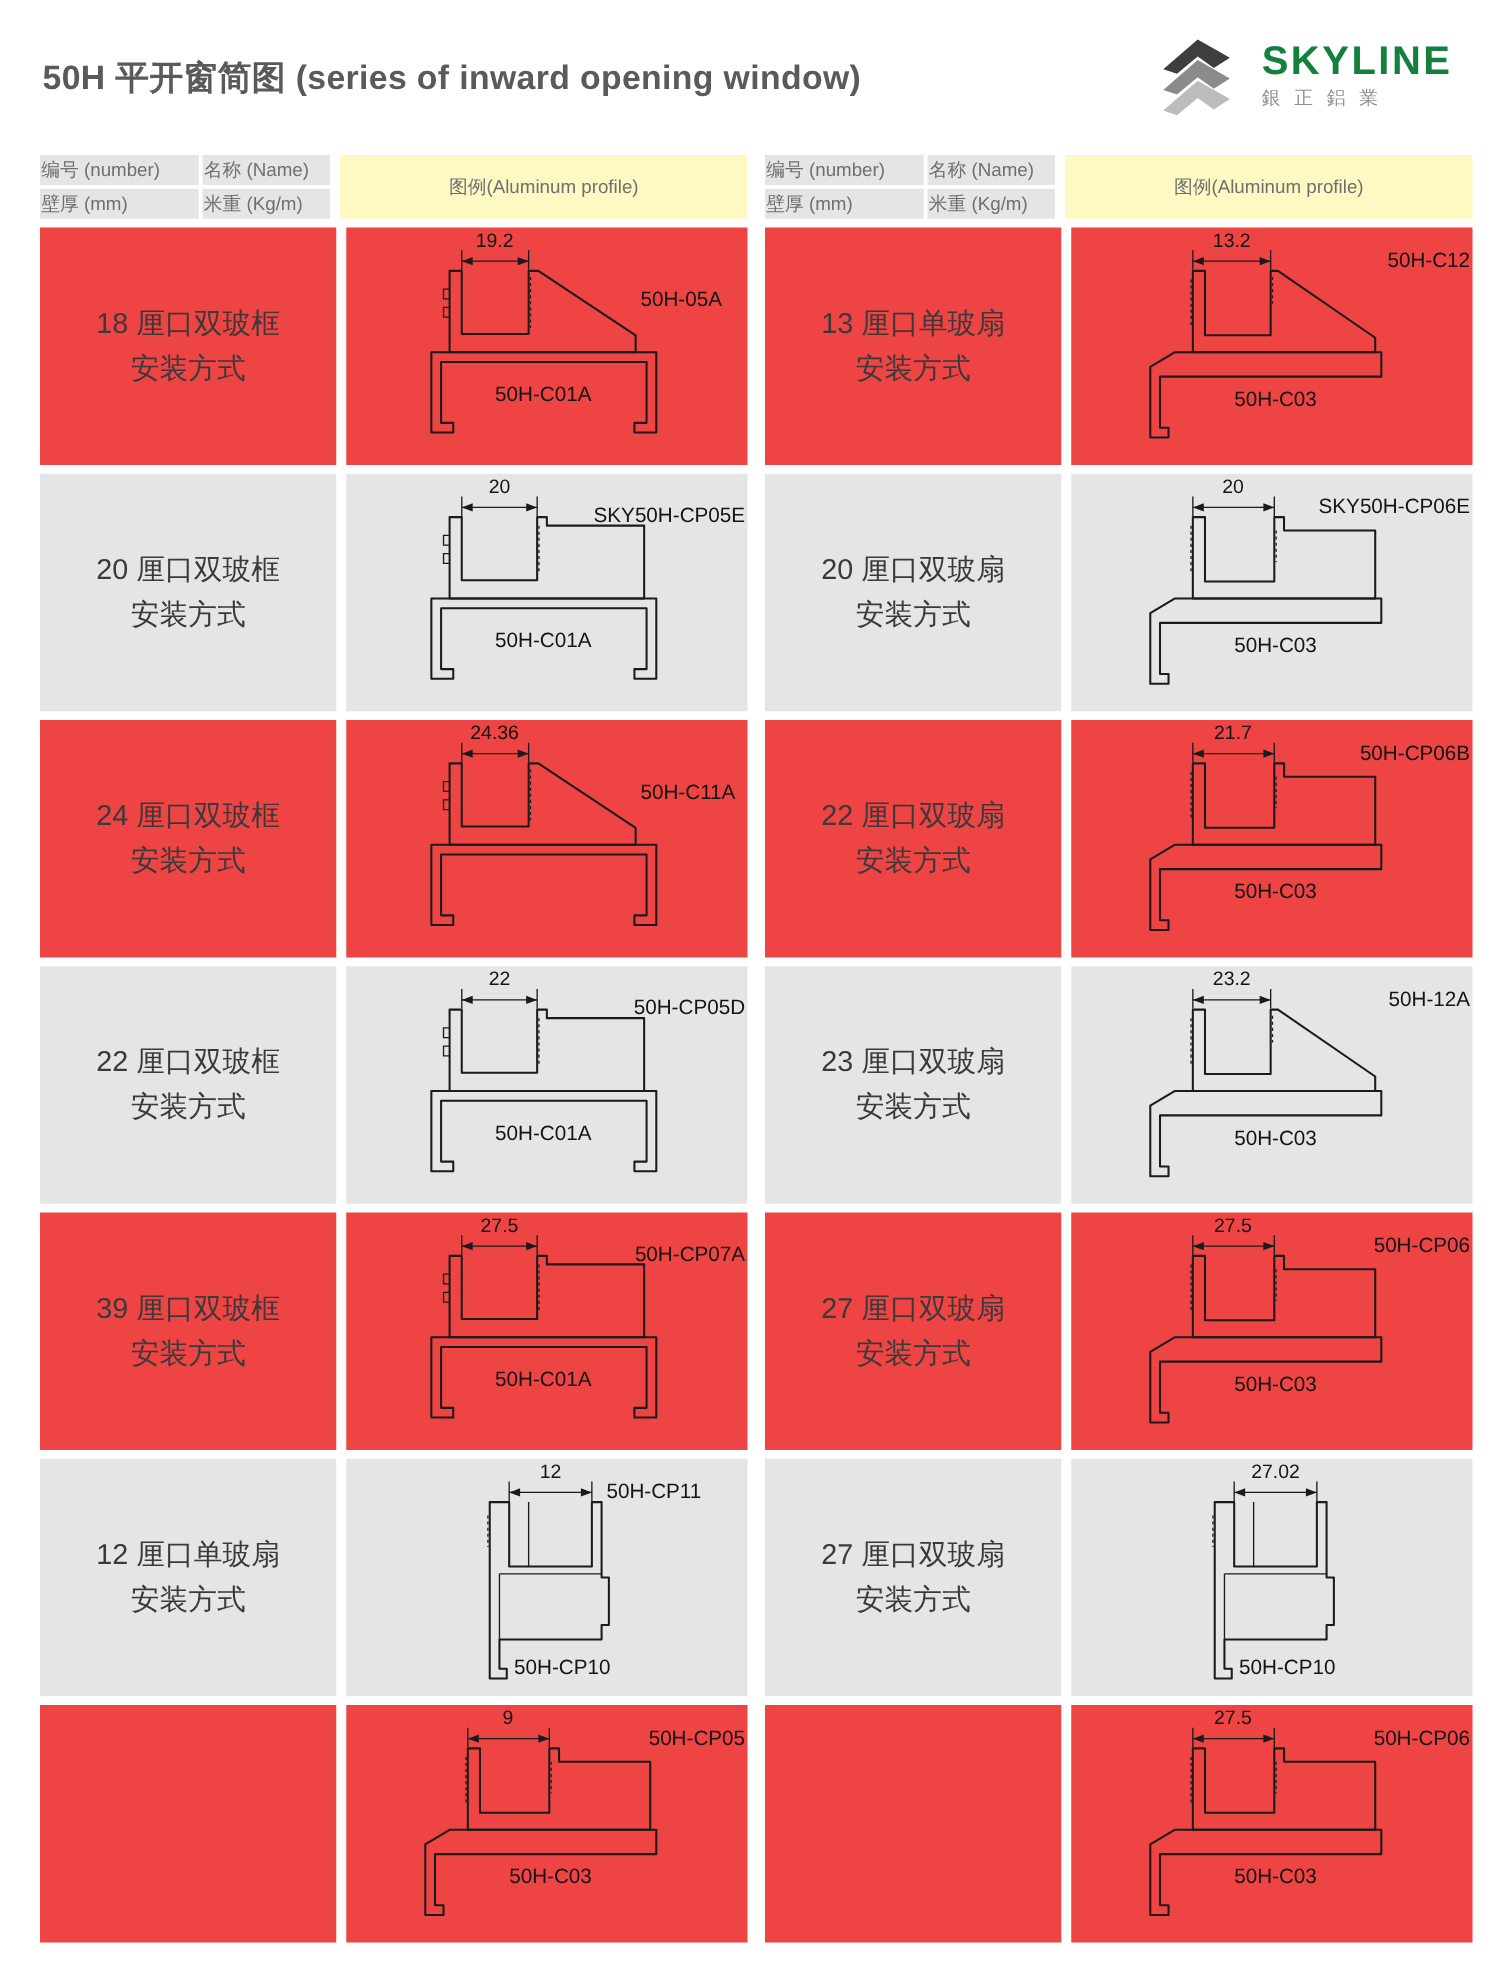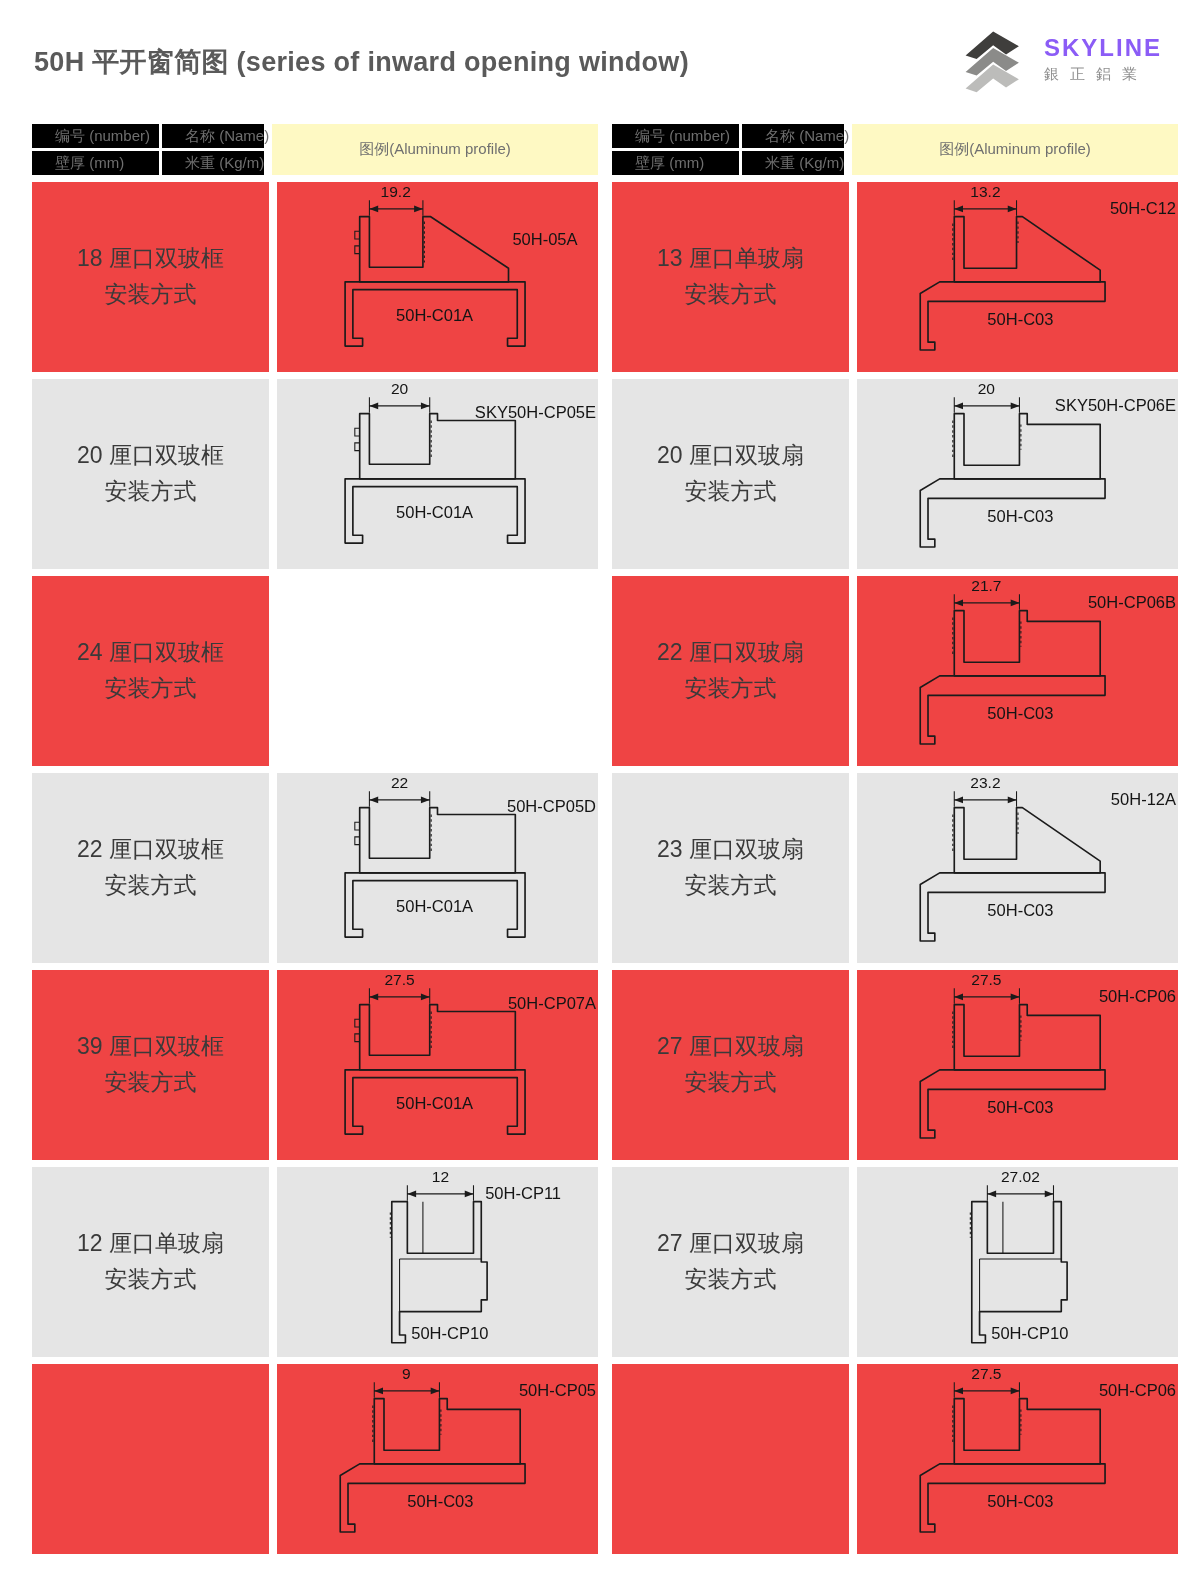--- a/index.html
+++ b/index.html
@@ -3,28 +3,28 @@
 <meta charset="utf-8">
 <style>
   html,body{margin:0;padding:0;background:#ffffff;}
   body{width:1200px;height:1571px;font-family:"Liberation Sans",sans-serif;overflow:hidden;}
   .page{padding:18px 28px 0 32px;}
 
   .topbar{display:flex;justify-content:space-between;align-items:flex-start;height:92px;}
   .title{font-size:27px;color:#5a5a5a;font-weight:600;margin:26px 0 0 2px;letter-spacing:.3px;}
   .logo{display:flex;gap:12px;align-items:center;margin:8px 10px 0 0;}
   .logo-text{display:flex;flex-direction:column;}
-  .brand{color:#8b5cf6;font-weight:bold;font-size:24px;letter-spacing:2px;line-height:1;}
+  .brand{color:#15803d;font-weight:bold;font-size:32px;letter-spacing:2px;line-height:1;}
   .company{color:#8f8f8f;font-size:15px;letter-spacing:11px;margin-top:5px;white-space:nowrap;}
 
   .tables{display:flex;gap:14px;margin-top:14px;}
   .ptable{width:566px;}
   .thead{display:flex;gap:8px;height:51px;}
   .thead-left{display:grid;grid-template-columns:127px 102px;grid-template-rows:24px 24px;gap:3px;}
-  .hcell{background:#000000;color:#6f6f6f;font-size:15px;display:flex;align-items:center;padding-left:23px;white-space:nowrap;}
+  .hcell{background:#e5e5e5;color:#6f6f6f;font-size:15px;display:flex;align-items:center;padding-left:1px;white-space:nowrap;}
   .hlegend{background:#fef9c3;color:#6f6f6f;font-size:15px;flex:1;display:flex;align-items:center;justify-content:center;}
 
   .row{display:flex;gap:8px;margin-top:7px;height:190px;}
   .lbl-cell{width:237px;display:flex;flex-direction:column;justify-content:center;align-items:center;font-size:23px;color:#3a3a3a;line-height:1.55;}
   .dia-cell{flex:1;display:flex;align-items:center;justify-content:center;}
   .row.blue .lbl-cell,.row.blue .dia-cell{background:#ef4444;}
   .row.white .lbl-cell,.row.white .dia-cell{background:#e5e5e5;}
 
   svg.dwg text{font-family:"Liberation Sans",sans-serif;font-size:17px;fill:#141414;}
   svg.dwg text.dim{font-size:16px;}
@@ -141,20 +141,28 @@
             <text x="162" y="140" text-anchor="middle">50H-C01A</text>
           </svg>
         </div>
       </div>
 
       <div class="row blue">
         <div class="lbl-cell">
           <span>24 厘口双玻框</span>
           <span>安装方式</span>
         </div>
+        <div class="dia-cell">
+          <svg class="dwg" width="321" height="186" viewBox="0 0 330 190">
+            <use href="#sh-frame-tri"></use>
+            <text class="dim" x="122" y="13" text-anchor="middle">24.36</text>
+            <text x="242" y="62">50H-C11A</text>
+            <text x="162" y="140" text-anchor="middle"></text>
+          </svg>
+        </div>
       </div>
 
       <div class="row white">
         <div class="lbl-cell">
           <span>22 厘口双玻框</span>
           <span>安装方式</span>
         </div>
         <div class="dia-cell">
           <svg class="dwg" width="321" height="186" viewBox="0 0 330 190">
             <use href="#sh-frame-block"></use>

